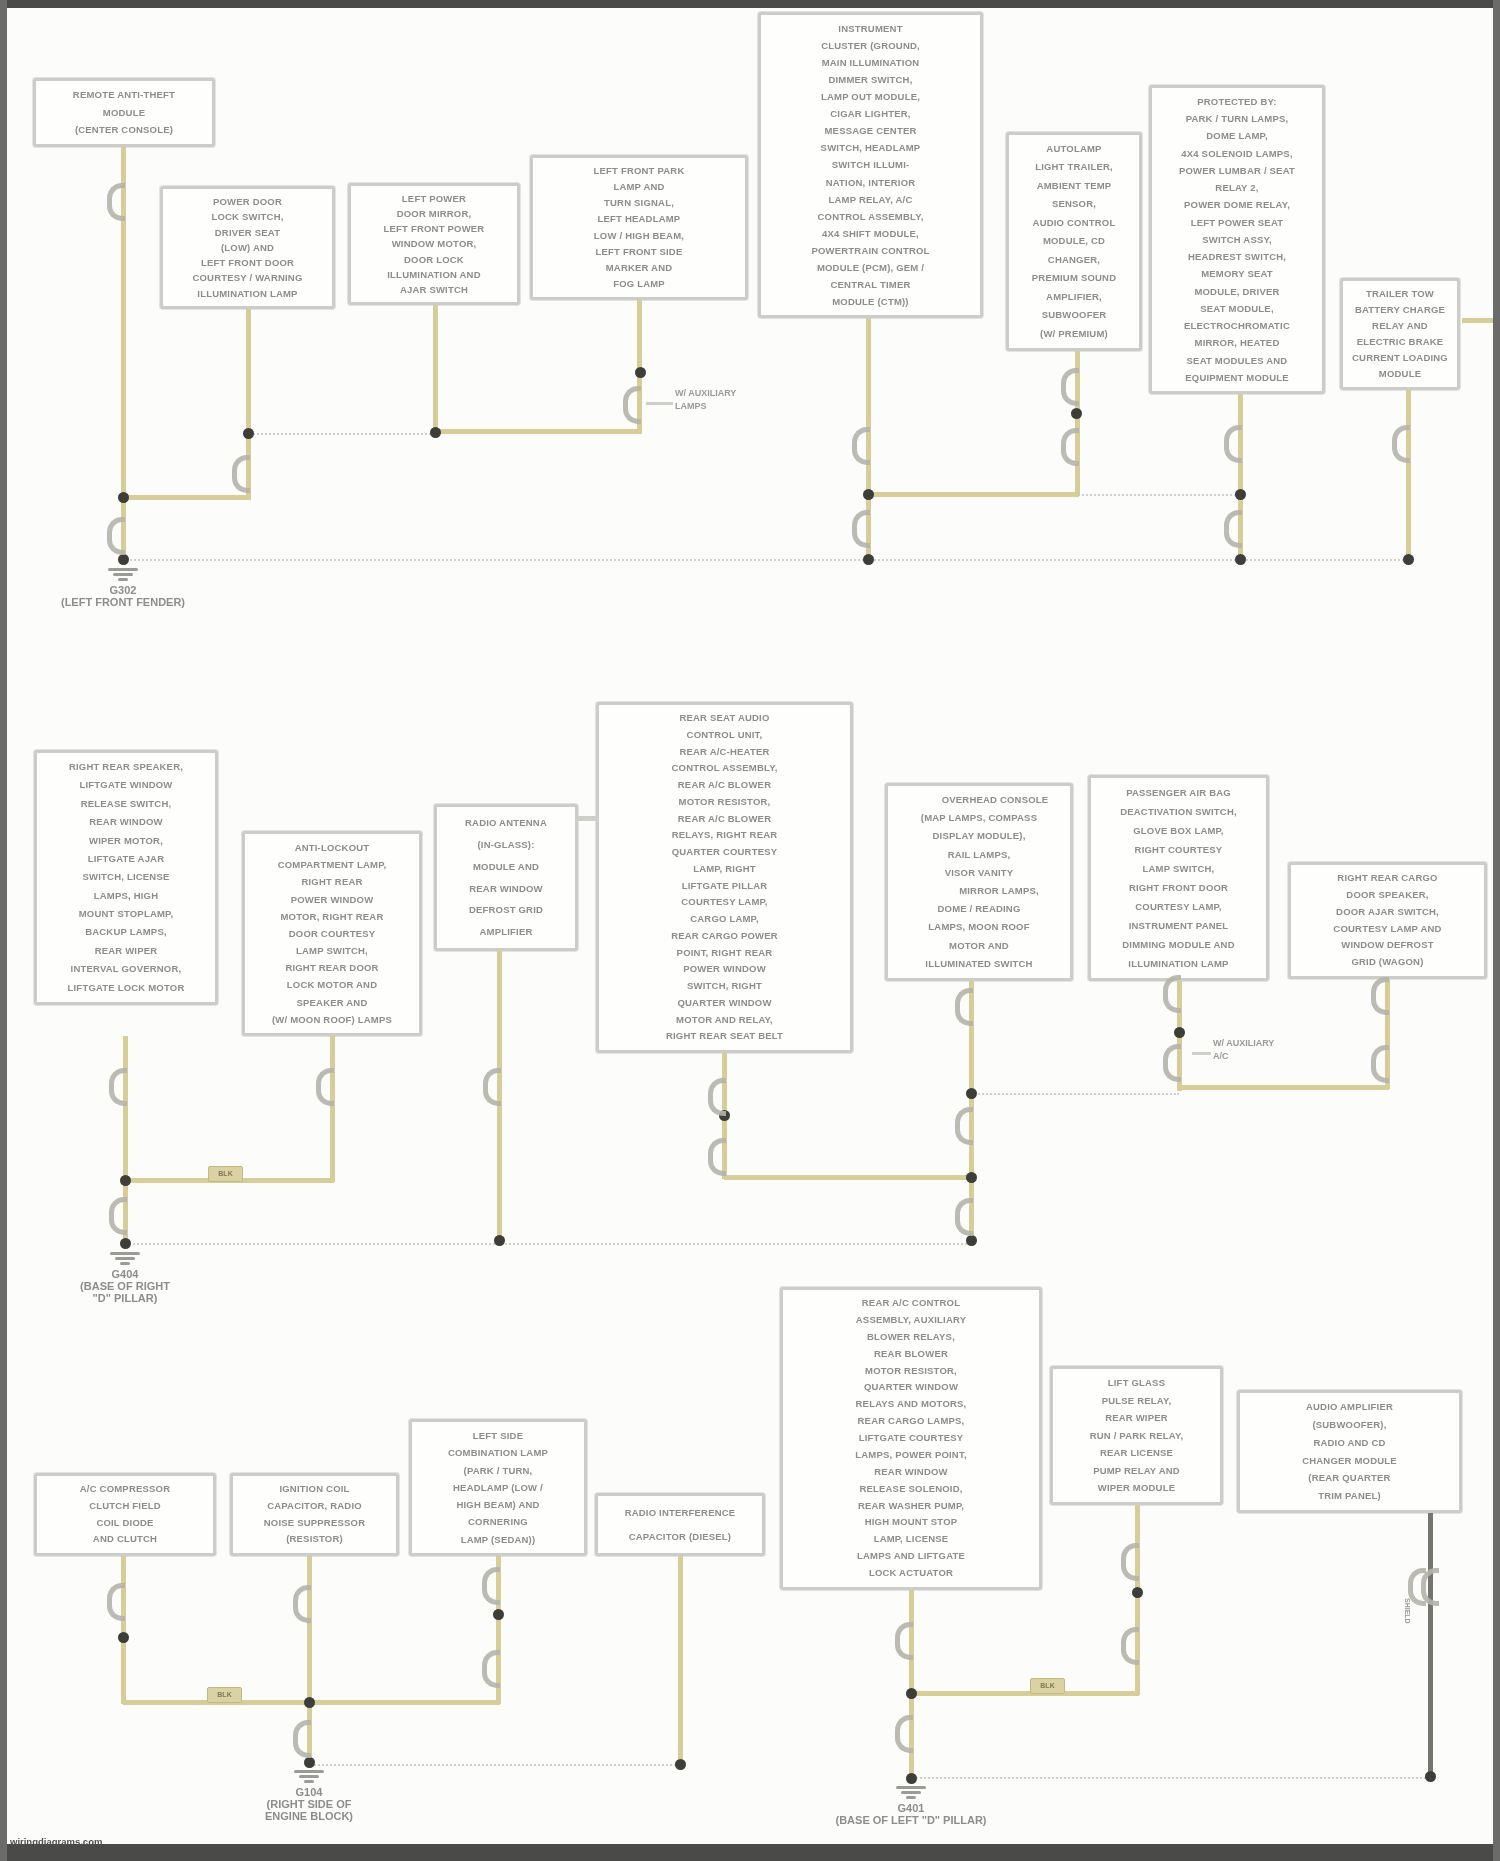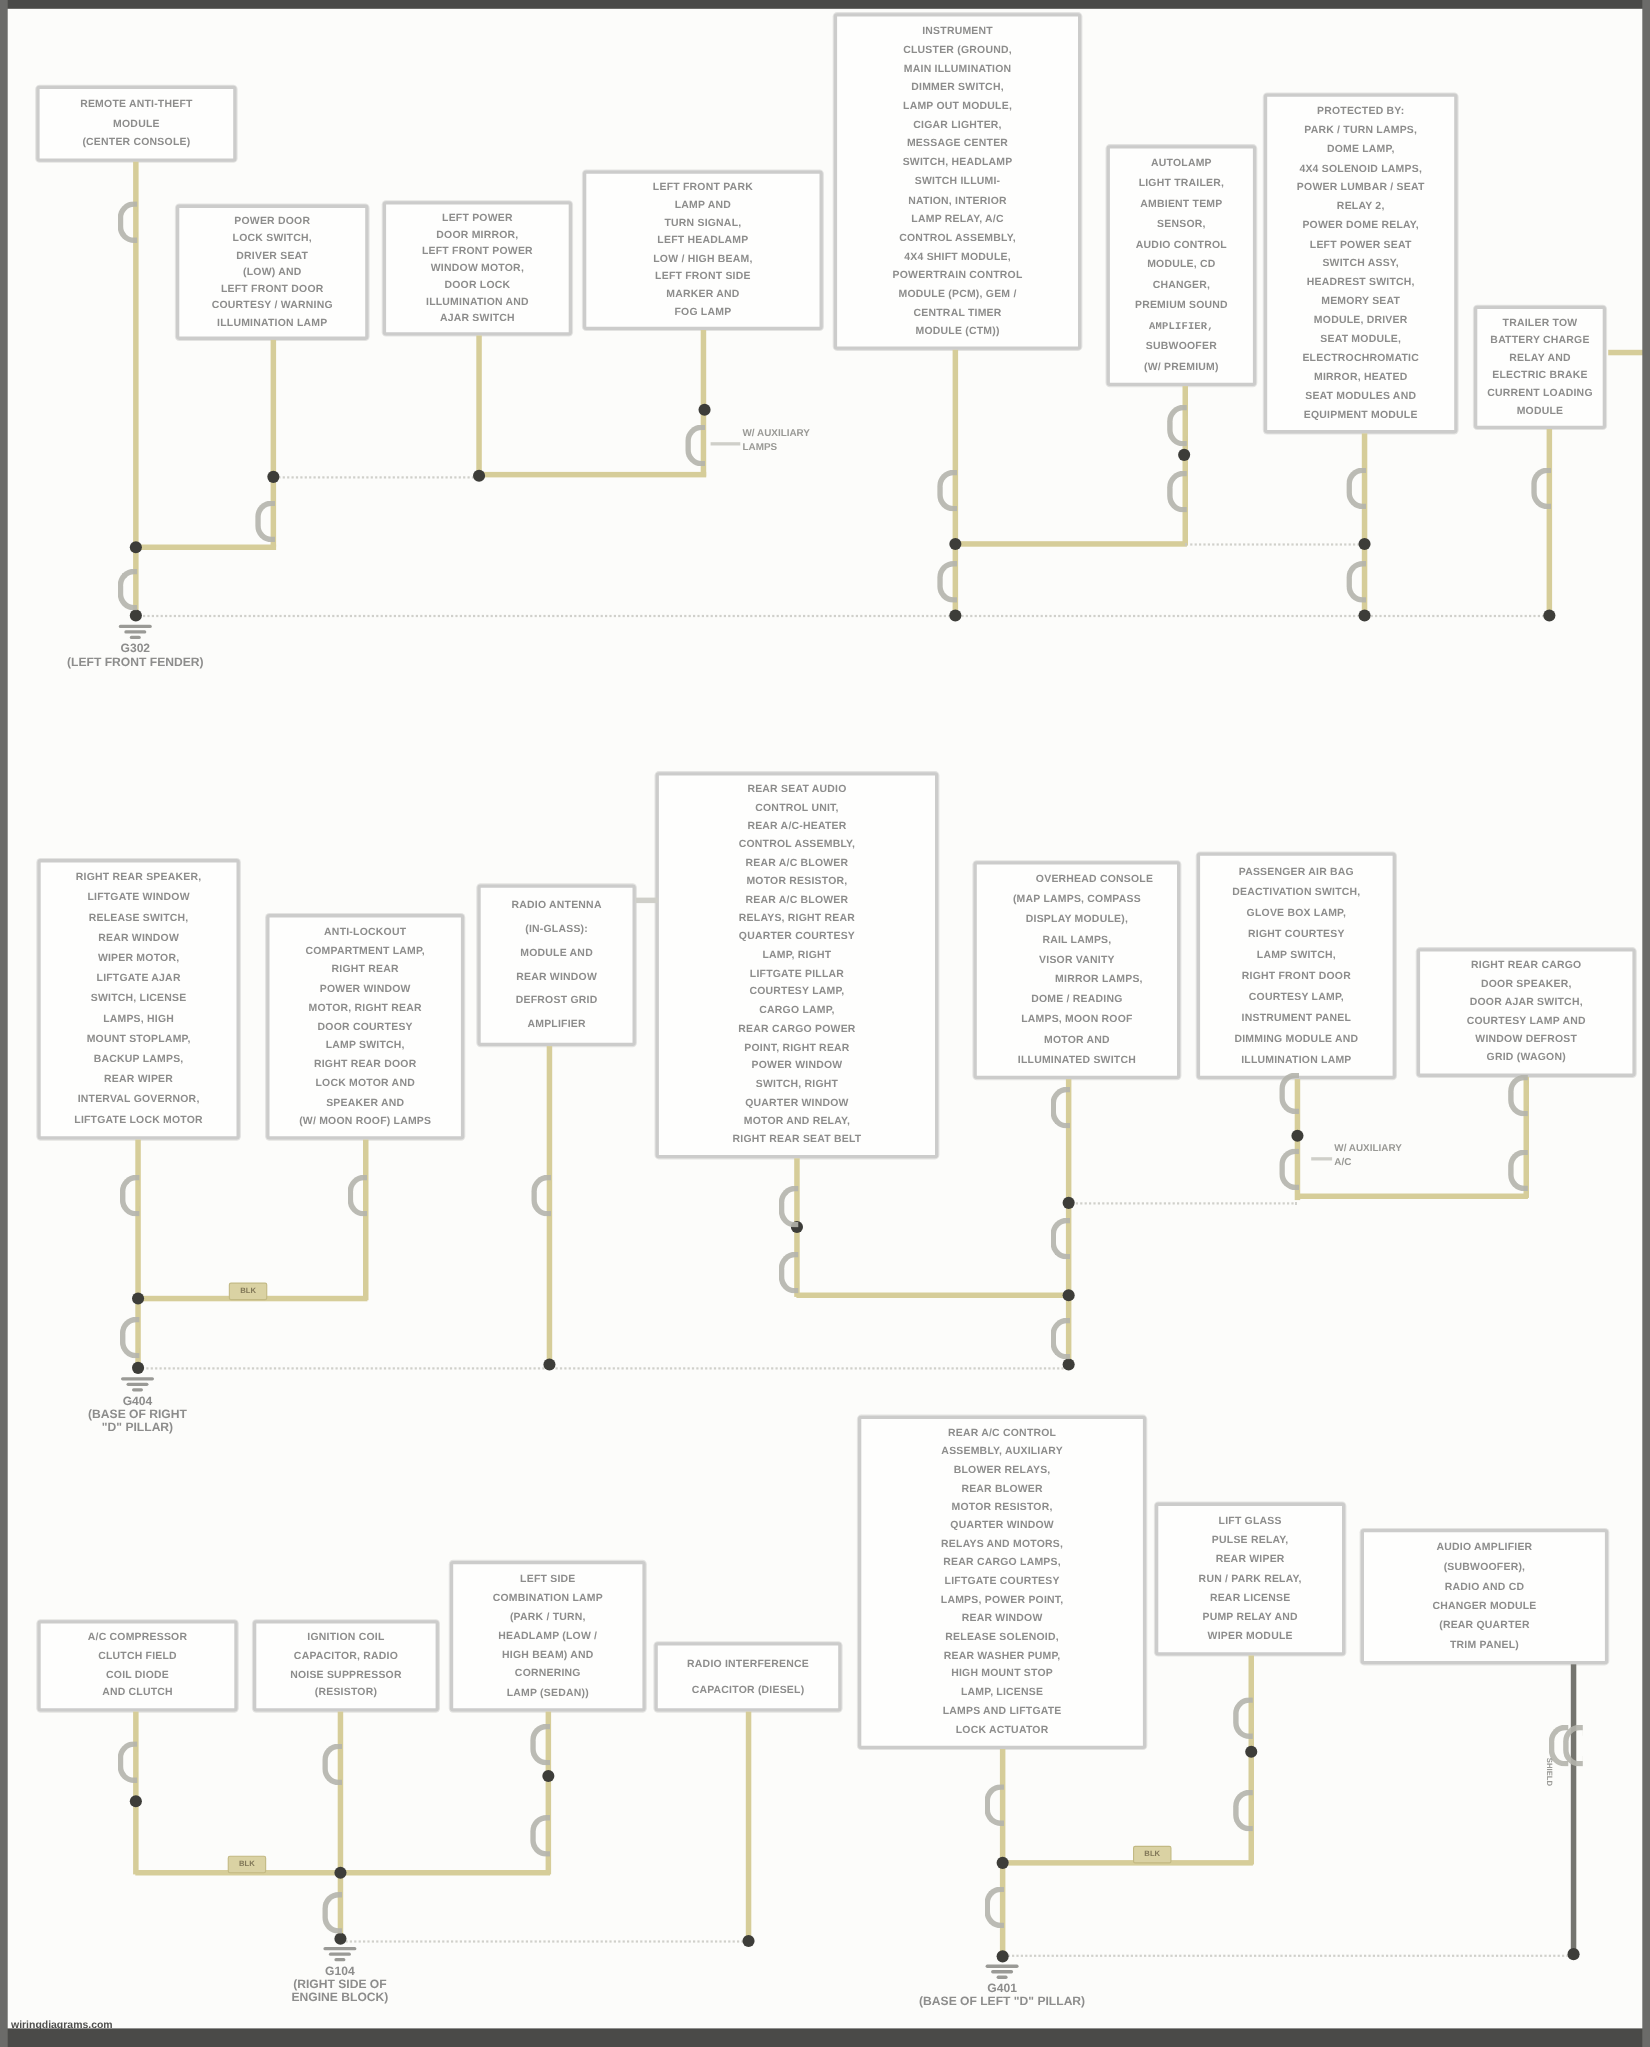--- a/index.html
+++ b/index.html
@@ -90,21 +90,21 @@
       </div>
       <div class="box" style="left: 1006px; top: 132px; width: 130px; height: 213px;">
         <div class="ln" style="line-height: 18.4545px;">AUTOLAMP</div>
         <div class="ln" style="line-height: 18.4545px;">LIGHT TRAILER,</div>
         <div class="ln" style="line-height: 18.4545px;">AMBIENT TEMP</div>
         <div class="ln" style="line-height: 18.4545px;">SENSOR,</div>
         <div class="ln" style="line-height: 18.4545px;">AUDIO CONTROL</div>
         <div class="ln" style="line-height: 18.4545px;">MODULE, CD</div>
         <div class="ln" style="line-height: 18.4545px;">CHANGER,</div>
         <div class="ln" style="line-height: 18.4545px;">PREMIUM SOUND</div>
-        <div class="ln" style="line-height: 18.4545px; font-family: Liberation Mono, monospace;">AMPLIFIER,</div>
+        <div class="ln" style="line-height: 18.4545px;">AMPLIFIER,</div>
         <div class="ln" style="line-height: 18.4545px;">SUBWOOFER</div>
         <div class="ln" style="line-height: 18.4545px;">(W/ PREMIUM)</div>
       </div>
       <div class="box" style="left: 1149px; top: 85px; width: 170px; height: 303px;">
         <div class="ln" style="line-height: 17.2353px;">PROTECTED BY:</div>
         <div class="ln" style="line-height: 17.2353px;">PARK / TURN LAMPS,</div>
         <div class="ln" style="line-height: 17.2353px;">DOME LAMP,</div>
         <div class="ln" style="line-height: 17.2353px;">4X4 SOLENOID LAMPS,</div>
         <div class="ln" style="line-height: 17.2353px;">POWER LUMBAR / SEAT</div>
         <div class="ln" style="line-height: 17.2353px;">RELAY 2,</div>
@@ -121,21 +121,21 @@
         <div class="ln" style="line-height: 17.2353px;">EQUIPMENT MODULE</div>
       </div>
       <div class="box" style="left: 1340px; top: 278px; width: 114px; height: 106px;">
         <div class="ln" style="line-height: 16px;">TRAILER TOW</div>
         <div class="ln" style="line-height: 16px;">BATTERY CHARGE</div>
         <div class="ln" style="line-height: 16px;">RELAY AND</div>
         <div class="ln" style="line-height: 16px;">ELECTRIC BRAKE</div>
         <div class="ln" style="line-height: 16px;">CURRENT LOADING</div>
         <div class="ln" style="line-height: 16px;">MODULE</div>
       </div>
-      <div class="box" style="left: 34px; top: 781px; width: 178px; height: 249px;">
+      <div class="box" style="left: 34px; top: 750px; width: 178px; height: 249px;">
         <div class="ln" style="line-height: 18.3846px;">RIGHT REAR SPEAKER,</div>
         <div class="ln" style="line-height: 18.3846px;">LIFTGATE WINDOW</div>
         <div class="ln" style="line-height: 18.3846px;">RELEASE SWITCH,</div>
         <div class="ln" style="line-height: 18.3846px;">REAR WINDOW</div>
         <div class="ln" style="line-height: 18.3846px;">WIPER MOTOR,</div>
         <div class="ln" style="line-height: 18.3846px;">LIFTGATE AJAR</div>
         <div class="ln" style="line-height: 18.3846px;">SWITCH, LICENSE</div>
         <div class="ln" style="line-height: 18.3846px;">LAMPS, HIGH</div>
         <div class="ln" style="line-height: 18.3846px;">MOUNT STOPLAMP,</div>
         <div class="ln" style="line-height: 18.3846px;">BACKUP LAMPS,</div>

